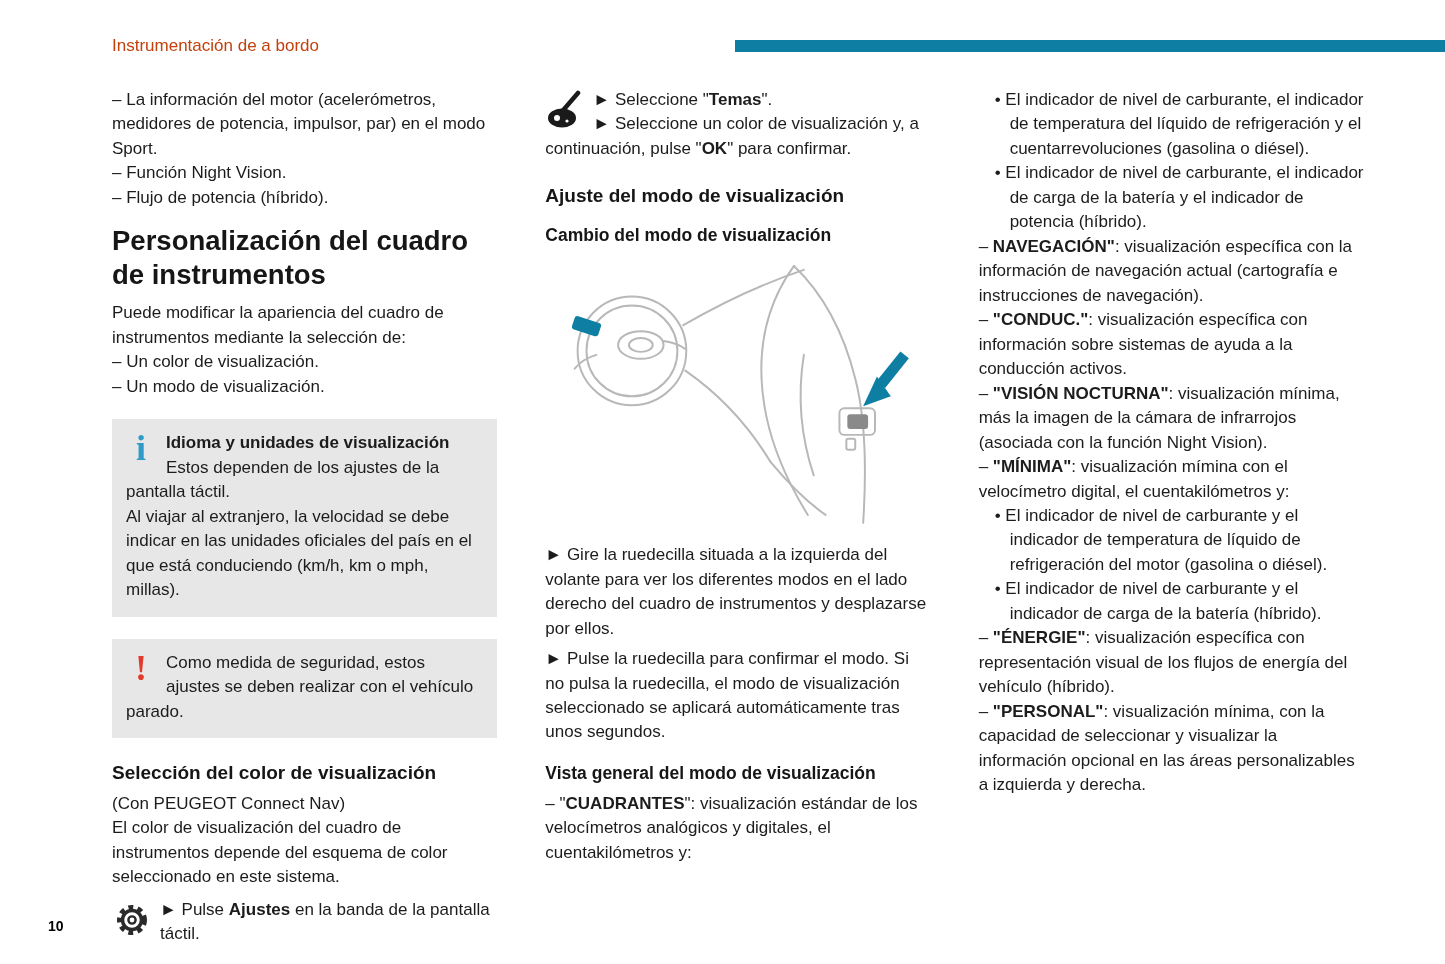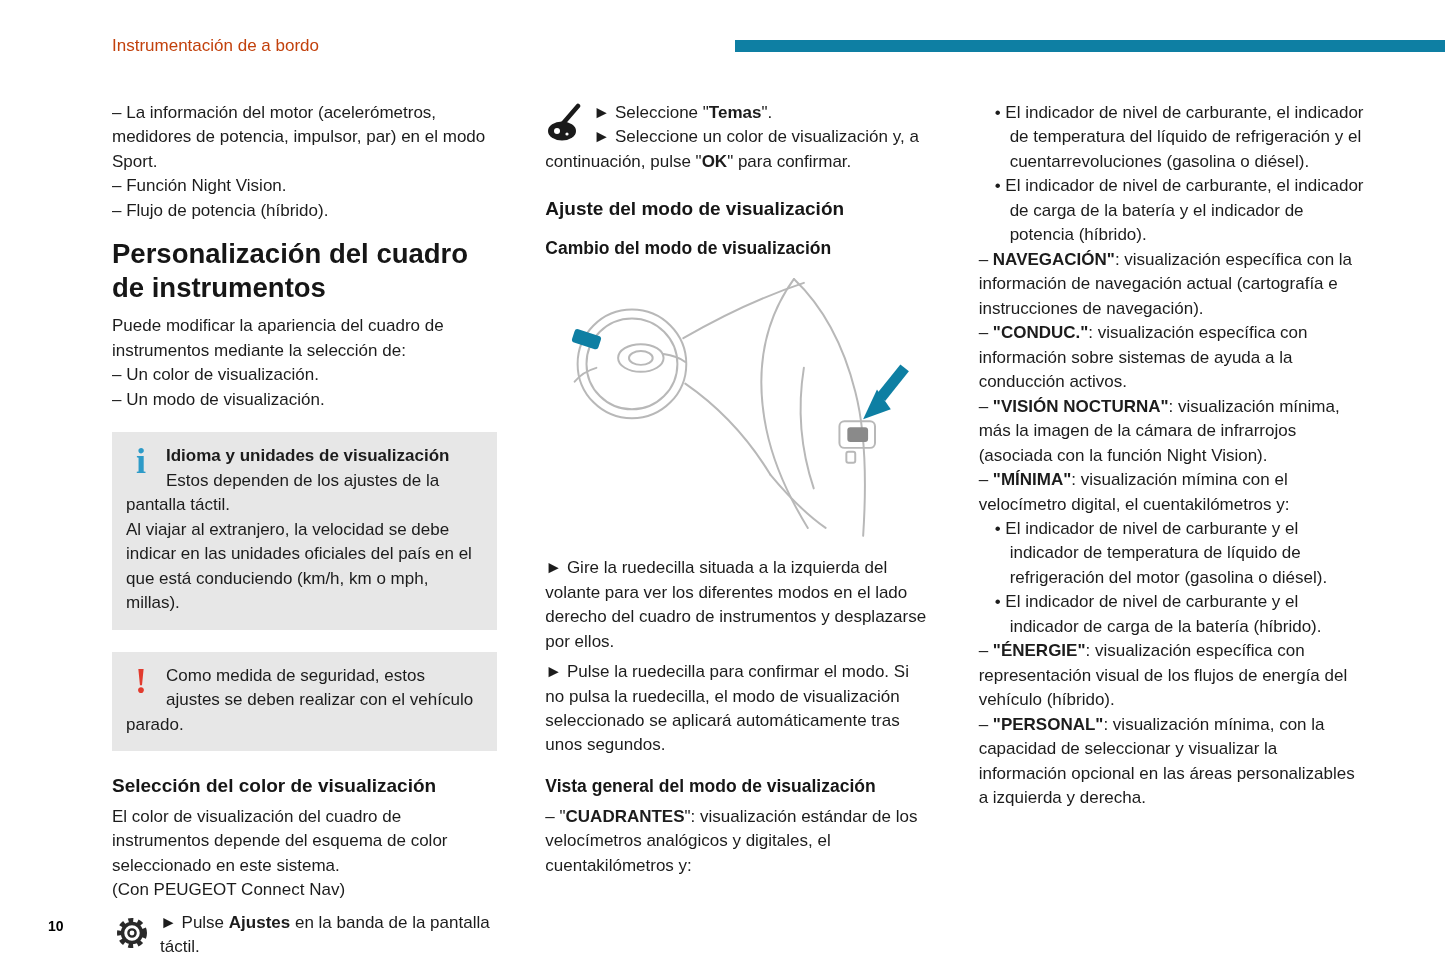--- a/index.html
+++ b/index.html
@@ -7,21 +7,21 @@
   body {
     width:1445px; height:964px; position:relative; overflow:hidden;
     font-family:"Liberation Sans","DejaVu Sans",sans-serif;
     color:#1c1c1c;
   }
   .header-label { position:absolute; left:112px; top:36px; font-size:17px; color:#c2410c; }
   .accent-bar { position:absolute; left:735px; right:0; top:40px; height:12px; background:#0e7fa3; }
   .page-number { position:absolute; left:48px; top:918px; font-size:14px; font-weight:bold; color:#000000; }
 
   .content {
-    position:absolute; left:112px; top:101px; width:1252px;
+    position:absolute; left:112px; top:88px; width:1252px;
     display:grid; grid-template-columns:1fr 1fr 1fr; column-gap:48px;
   }
   .col { min-width:0; }
 
   p, .rich { font-size:17px; line-height:1.44; }
   .rich b { font-weight:bold; }
   .gap-s { margin-top:6px; }
   .gap-m { margin-top:8px; }
 
   h1.doc-h1 { font-size:27.5px; line-height:1.22; font-weight:bold; color:#161616; margin:14px 0 10px; }
@@ -72,22 +72,22 @@
       <p>Estos dependen de los ajustes de la pantalla táctil.</p>
       <p>Al viajar al extranjero, la velocidad se debe indicar en las unidades oficiales del país en el que está conduciendo (km/h, km o mph, millas).</p>
     </div>
 
     <div class="note-box">
       <span class="note-icon warn-i">!</span>
       <p>Como medida de seguridad, estos ajustes se deben realizar con el vehículo parado.</p>
     </div>
 
     <h2 class="doc-h2">Selección del color de visualización</h2>
+    <p>(Con PEUGEOT Connect Nav)</p>
     <p>El color de visualización del cuadro de instrumentos depende del esquema de color seleccionado en este sistema.</p>
-    <p>(Con PEUGEOT Connect Nav)</p>
 
     <div class="step gap-m">
       <span class="step-icon">
         <svg viewBox="0 0 40 40">
           <circle cx="20" cy="20" r="12" fill="none" stroke="#2a2a2a" stroke-width="6" stroke-dasharray="4.6 4.2"></circle>
           <circle cx="20" cy="20" r="9.5" fill="none" stroke="#2a2a2a" stroke-width="3.5"></circle>
           <circle cx="20" cy="20" r="3.6" fill="none" stroke="#2a2a2a" stroke-width="2.4"></circle>
         </svg>
       </span>
       <p class="rich"><span>► Pulse </span><b>Ajustes</b><span> en la banda de la pantalla táctil.</span></p>

